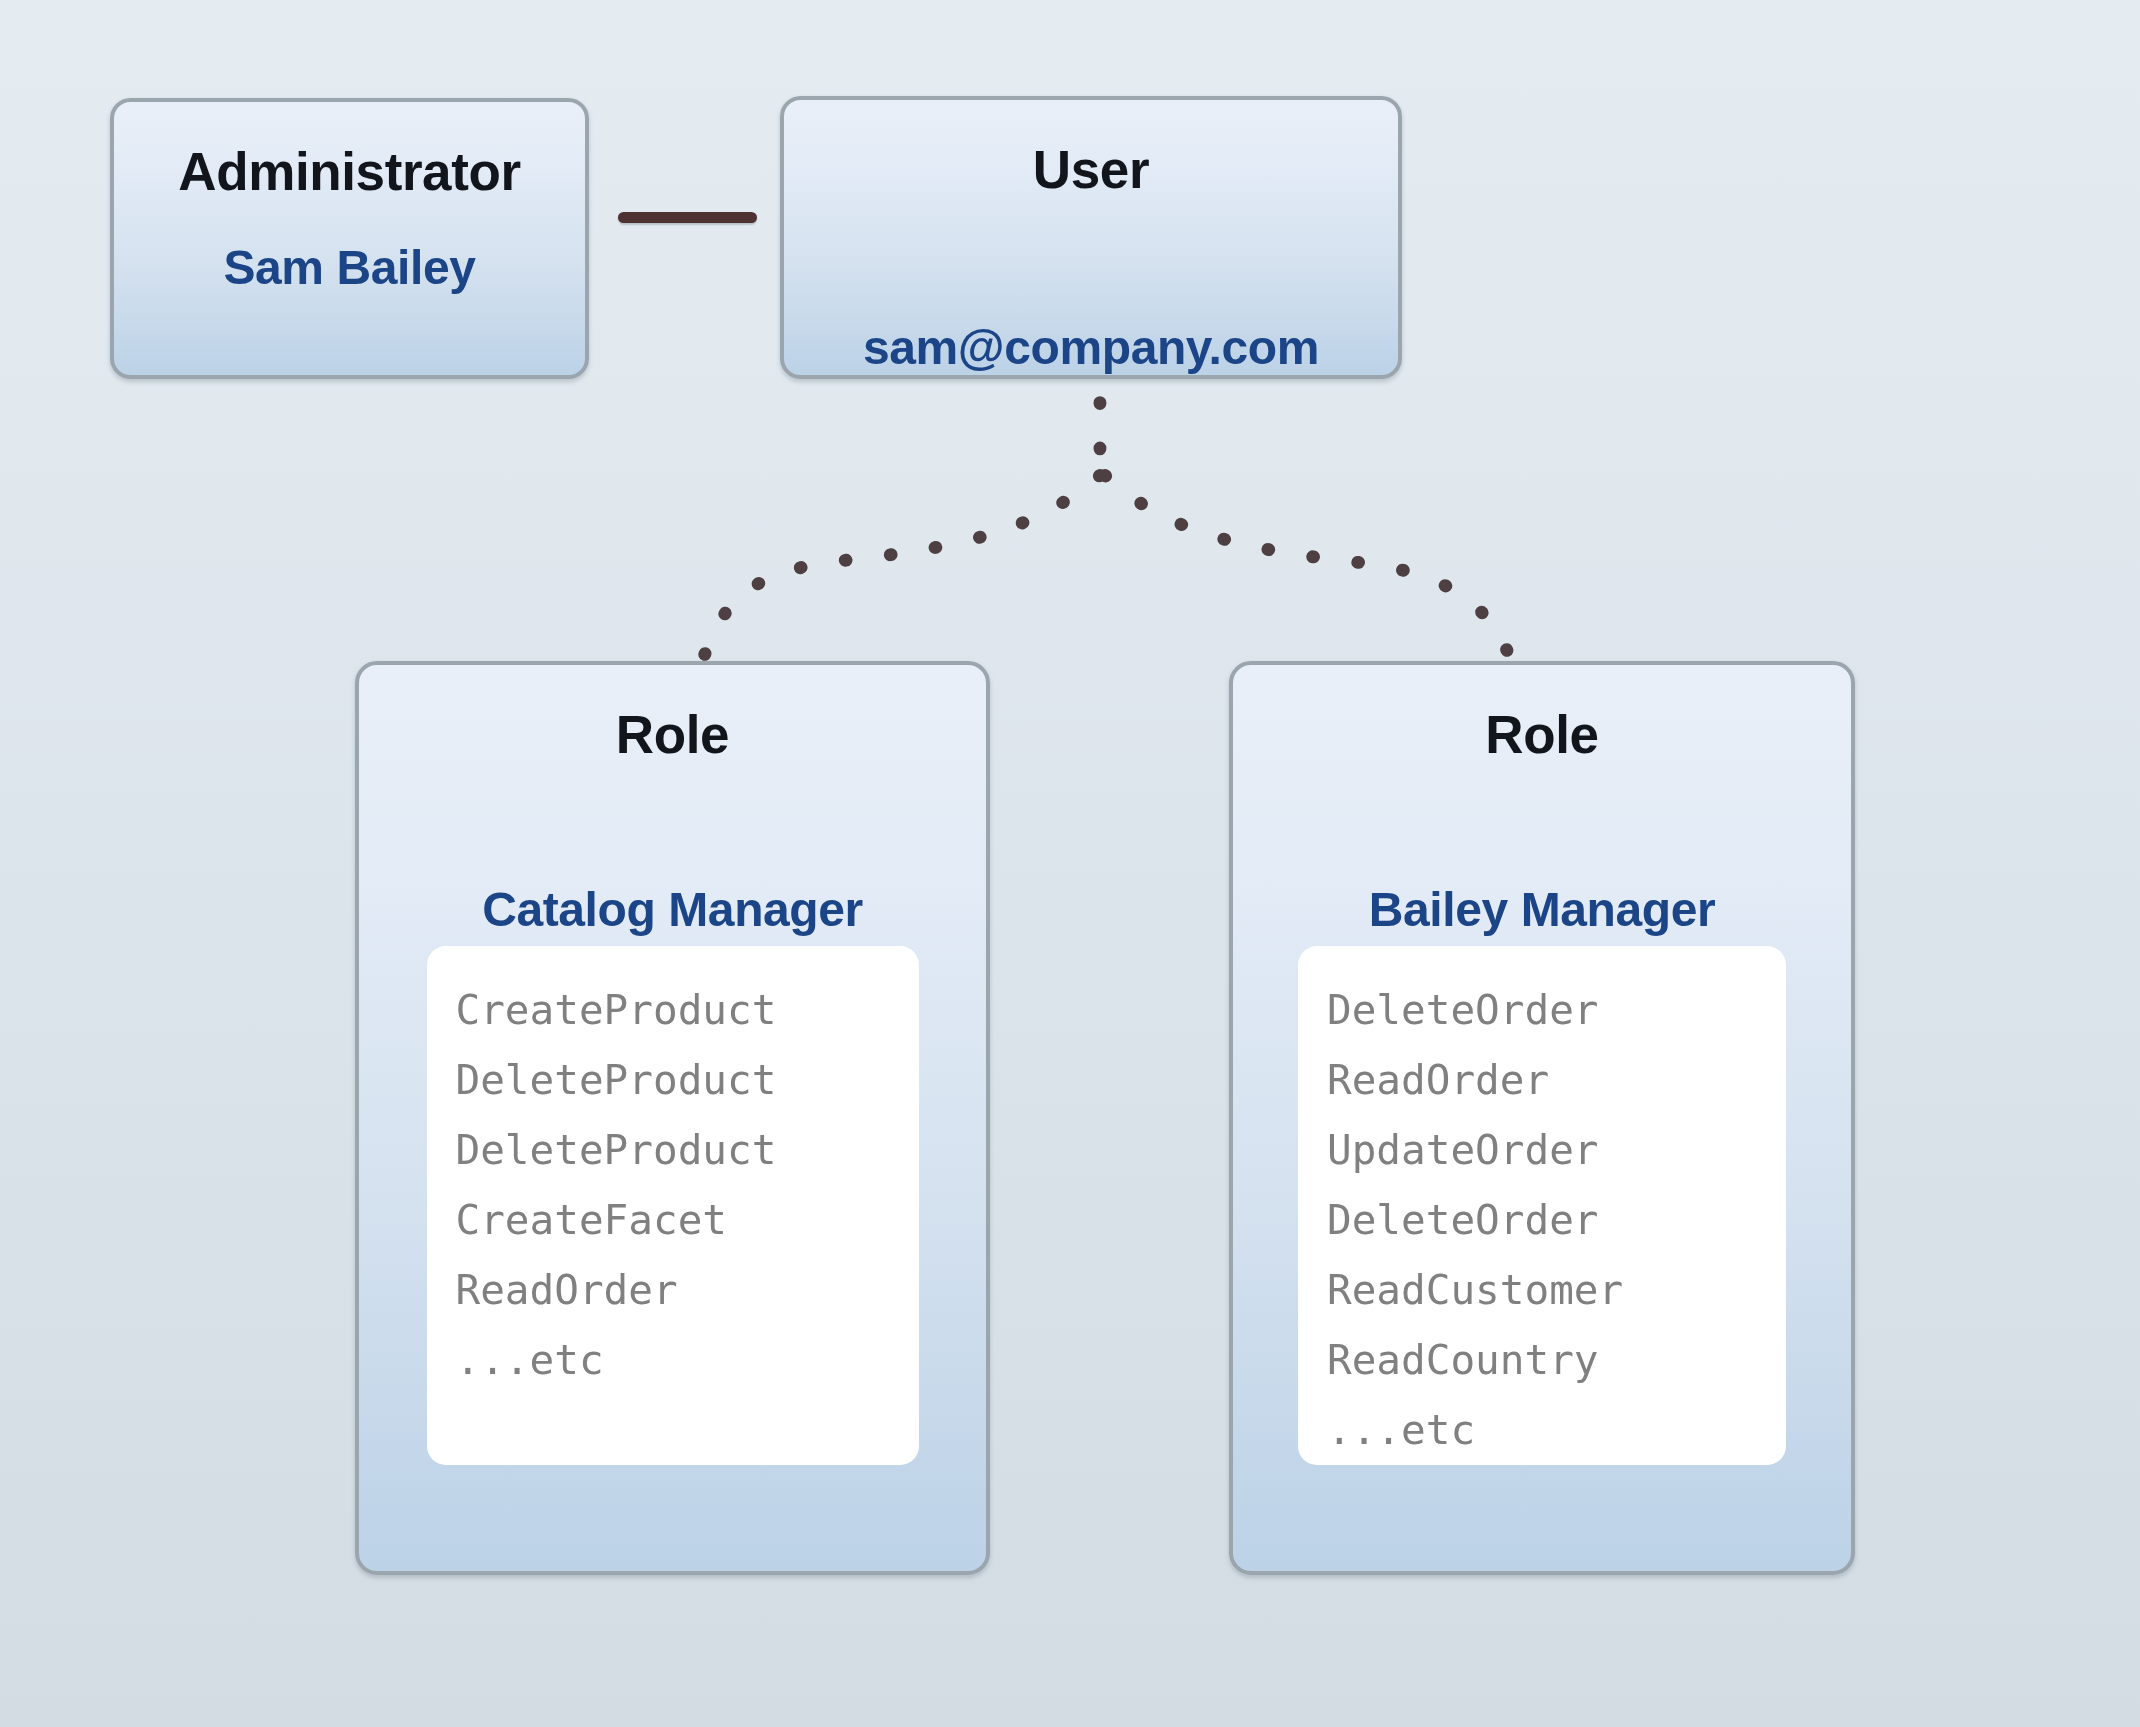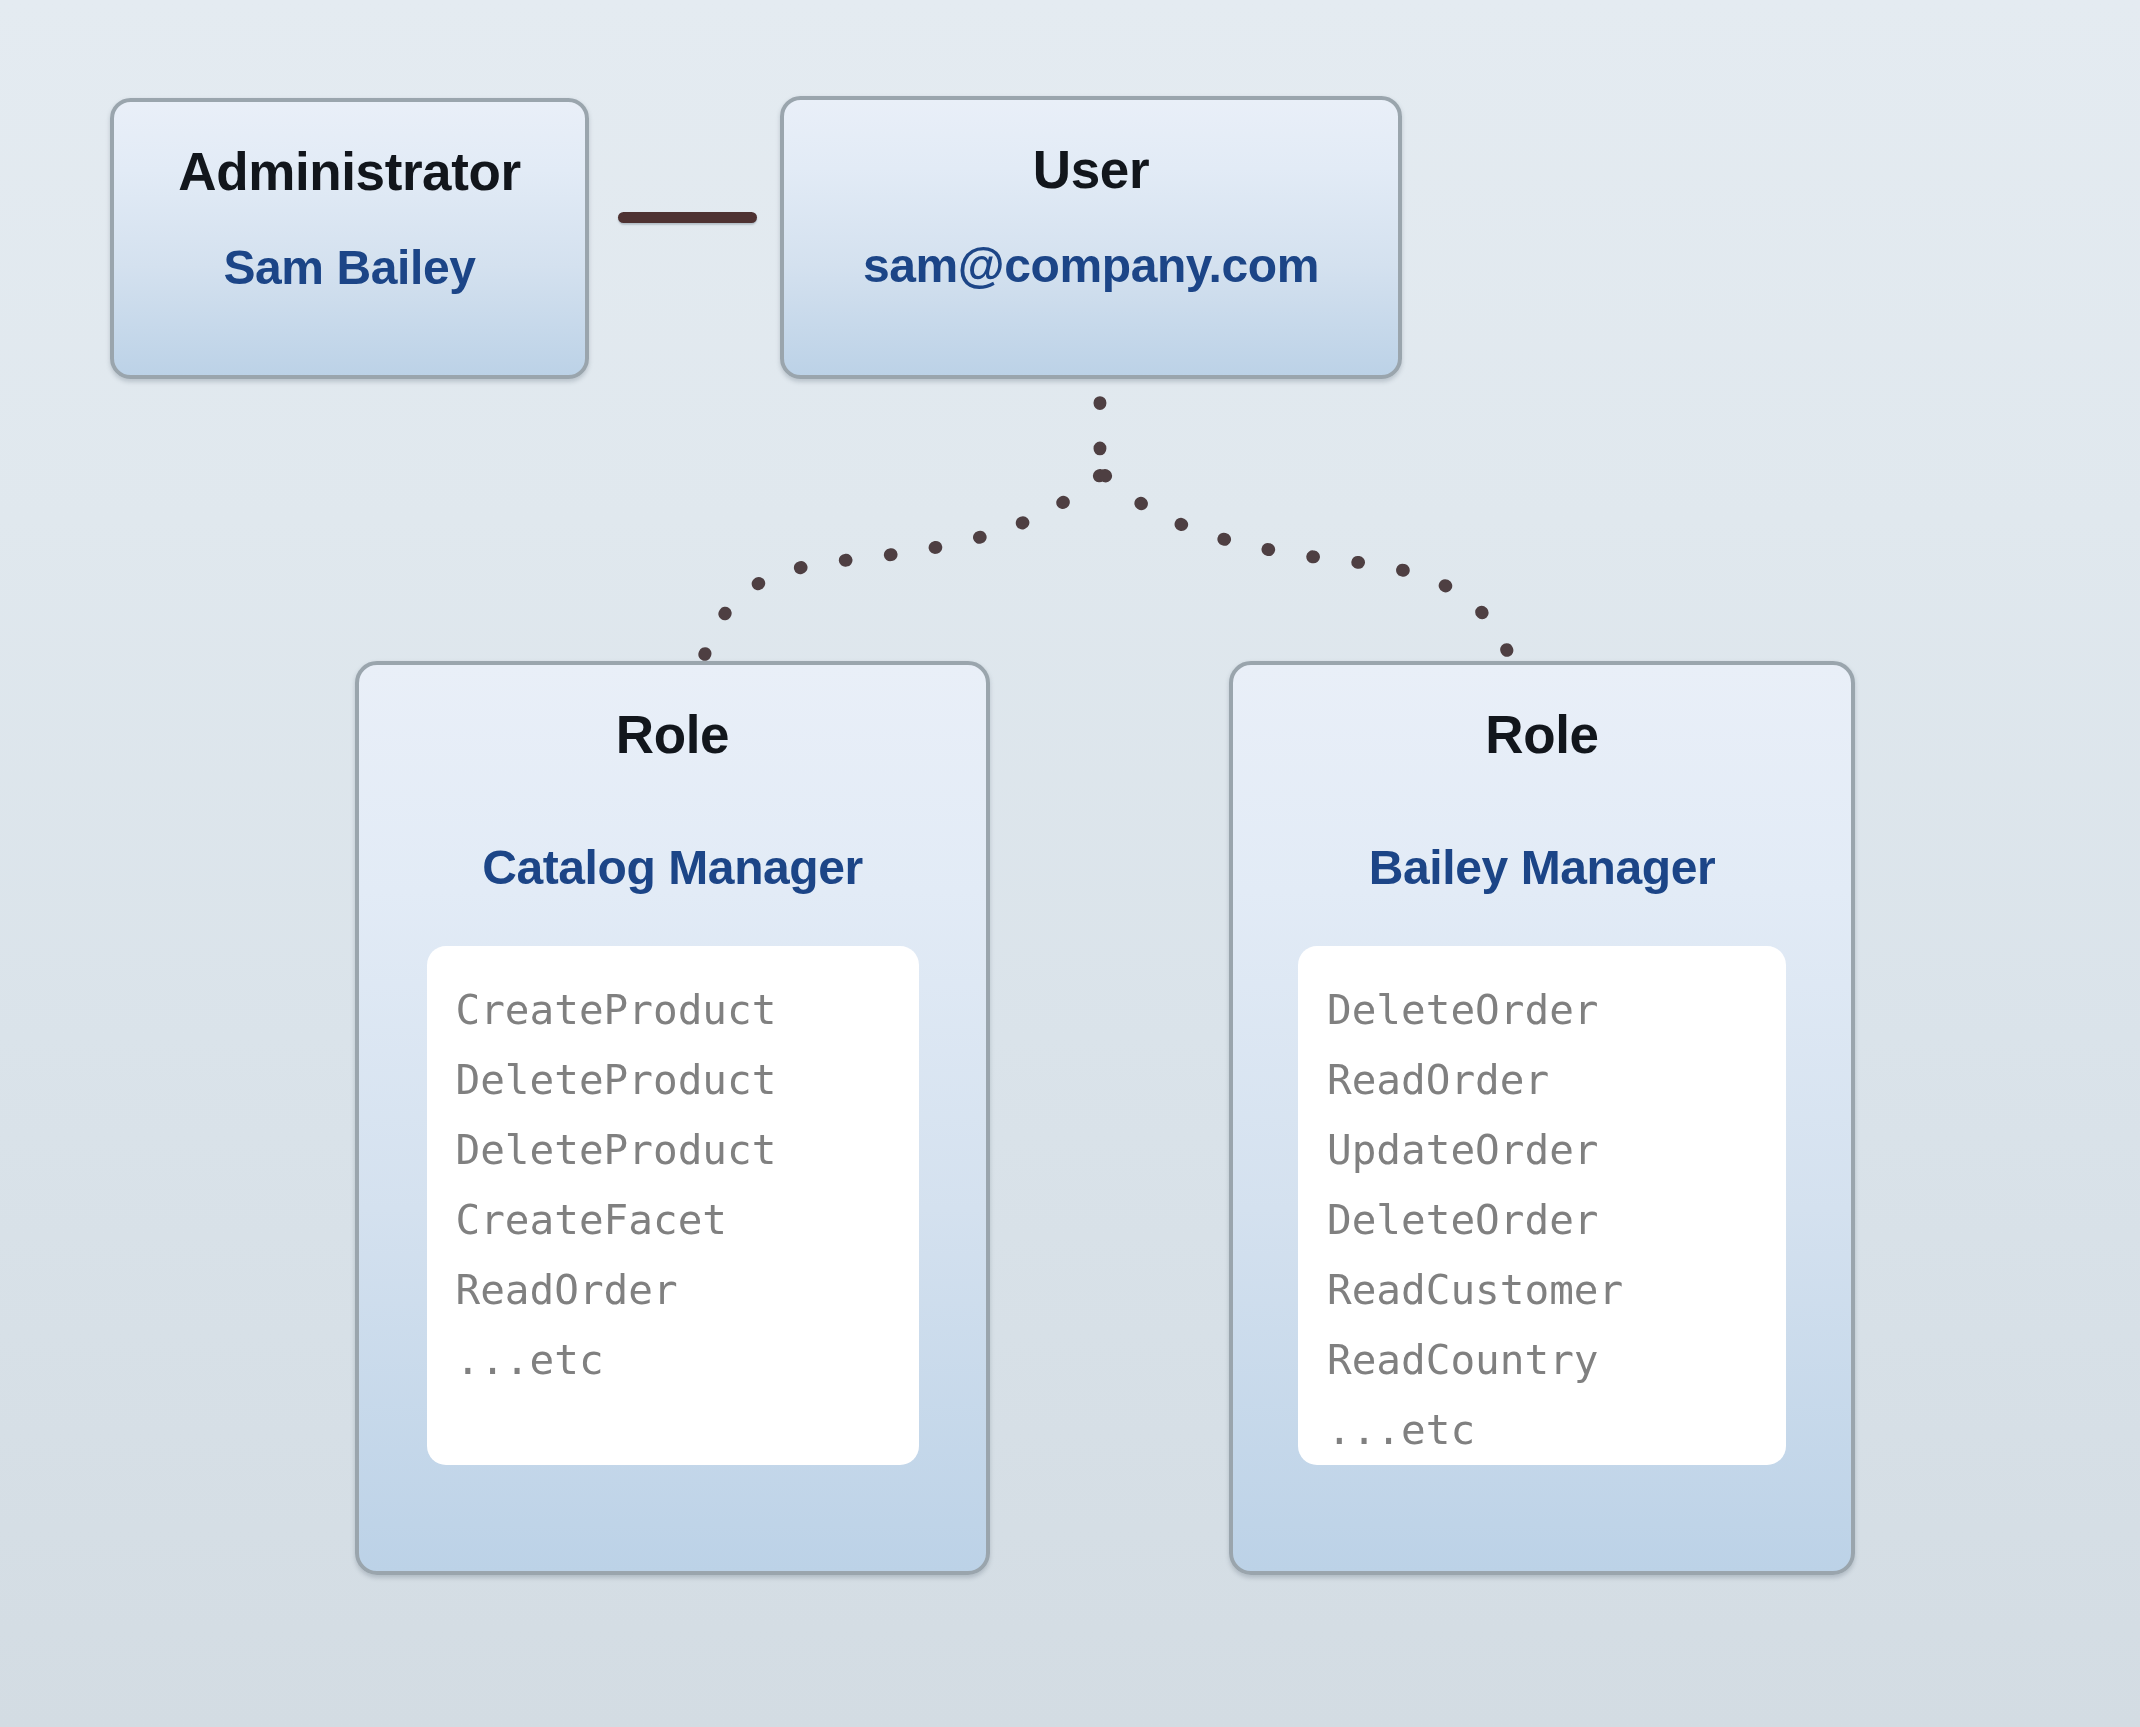--- a/index.html
+++ b/index.html
@@ -57,20 +57,21 @@
   }
   #admin-node .node-type { font-size: 53px; margin-top: 39px; }
   #admin-node .node-name { font-size: 48px; margin-top: 38px; }
 
   #user-node {
     left: 780px;
     top: 96px;
     width: 622px;
     height: 283px;
     border-radius: 20.5px;
+    justify-content: space-between;
   }
   #user-node .node-type { font-size: 53px; margin-top: 39px; }
   #user-node .node-name { font-size: 48px; margin-top: 38px; }
 
   
   #admin-user-link {
     position: absolute;
     left: 618px;
     top: 212px;
     width: 139px;
@@ -97,21 +98,21 @@
     width: 635px;
     height: 914px;
   }
   #role-order {
     left: 1229px;
     top: 661px;
     width: 626px;
     height: 914px;
   }
   .role .node-type { font-size: 53px; margin-top: 39px; }
-  .role .node-name { font-size: 48px; margin-top: 75px; }
+  .role .node-name { font-size: 48px; margin-top: 117px; }
 
   
   .perm-card {
     position: absolute;
     left: 50%;
     transform: translateX(-50%);
     top: 281px;
     width: 492px;
     height: 519px;
     background: #ffffff;

